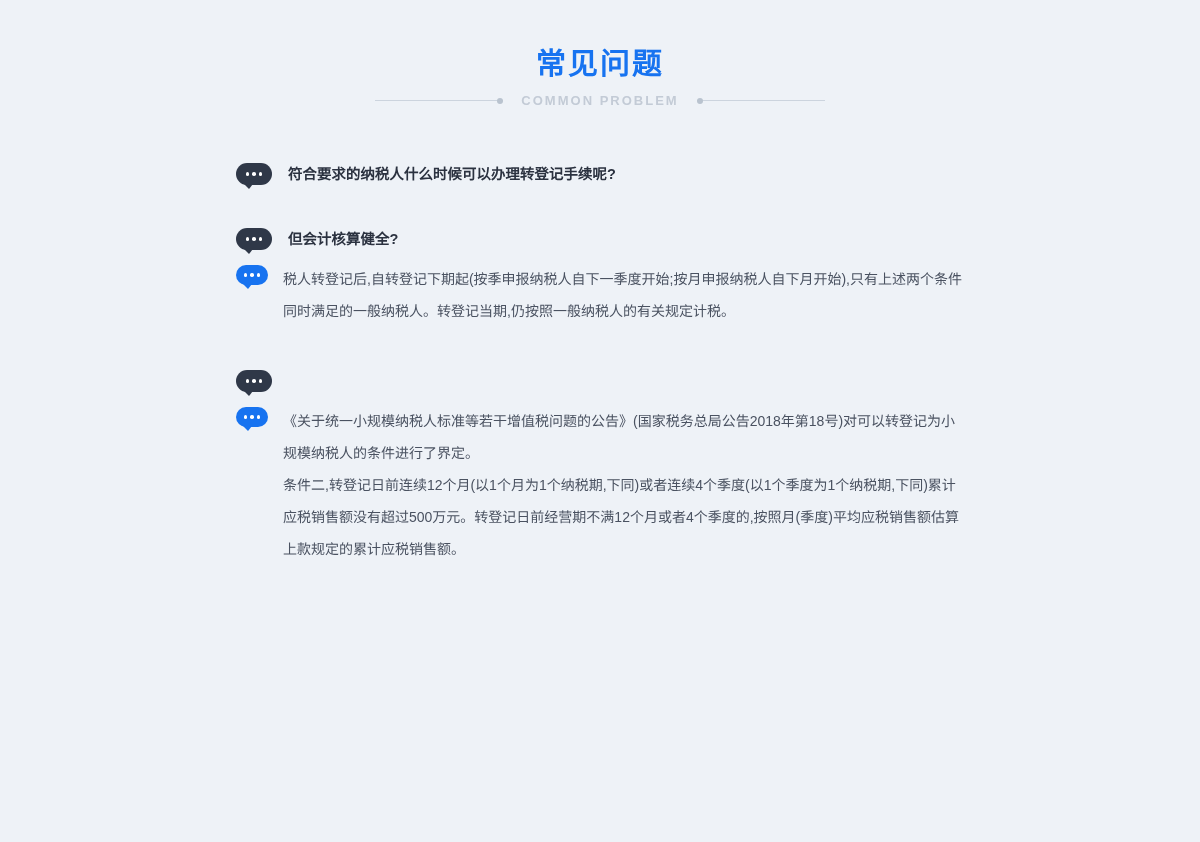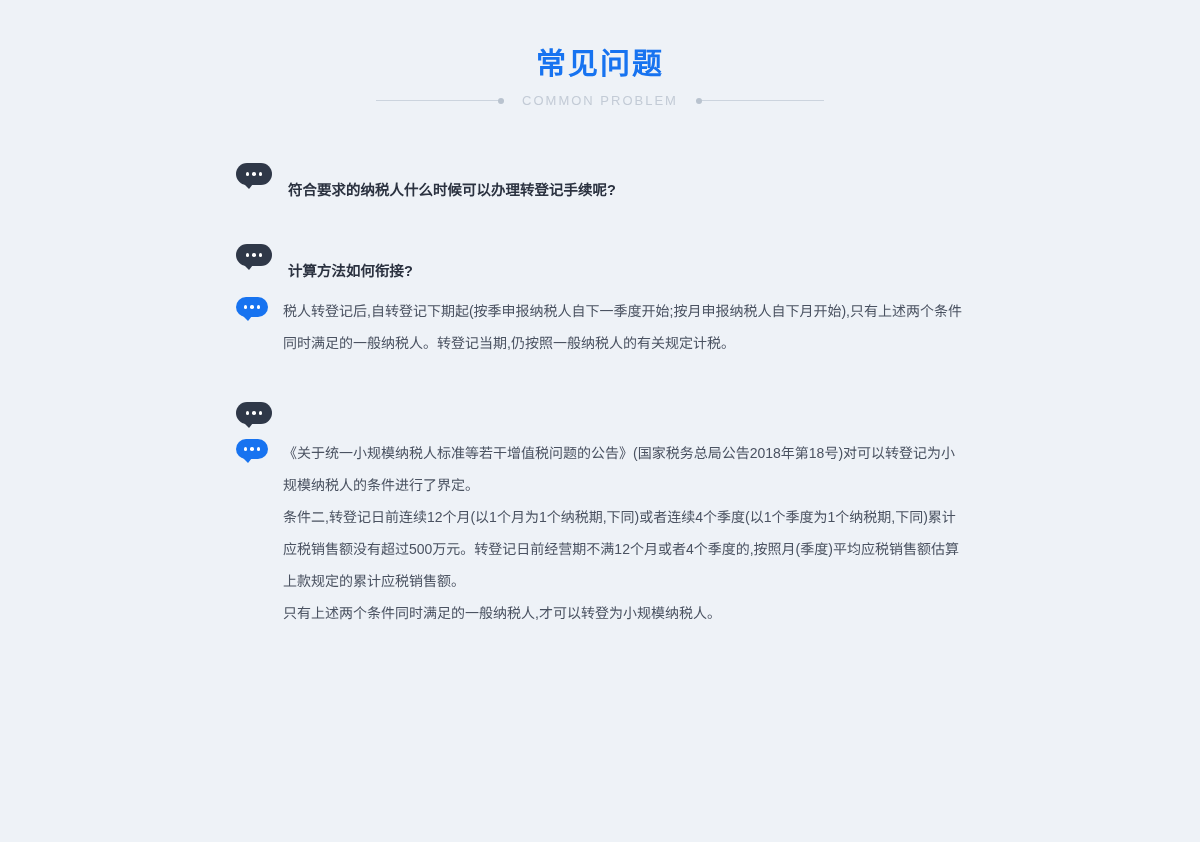--- a/index.html
+++ b/index.html
@@ -39,20 +39,21 @@
     align-items: center;
     justify-content: center;
     margin-top: 9px;
   }
   .header-sub {
     font-size: 13px;
     letter-spacing: 2px;
     color: #c3cbd6;
     padding: 0 18px;
     white-space: nowrap;
+    font-weight: bold;
   }
   .sub-line {
     position: relative;
     width: 128px;
     height: 1px;
     background: #ccd4de;
   }
   .sub-line::after {
     content: "";
     position: absolute;
@@ -129,21 +130,20 @@
     background: #ffffff;
   }
 
   .q-text {
     font-size: 14.5px;
     font-weight: bold;
     color: #2b3240;
     line-height: 22px;
     margin-left: 16px;
     padding-top: 1px;
-    margin-top: 16px;
   }
 
   .a-row {
     display: flex;
     align-items: flex-start;
     margin-top: 13px;
   }
   .a-text {
     margin-left: 15px;
     font-size: 14px;
@@ -184,21 +184,21 @@
 
     <div class="faq-item" style="margin-top:42px;">
       <div class="q-row">
         <span class="q-bubble">
           <span class="dots">
               <i></i>
               <i></i>
               <i></i>
             </span>
         </span>
-        <span class="q-text">计算方法如何衔接?</span>
+        <span class="q-text">但会计核算健全?</span>
       </div>
       <div class="a-row">
         <span class="a-bubble">
           <span class="dots">
               <i></i>
               <i></i>
               <i></i>
             </span>
         </span>
         <div class="a-text">
@@ -221,19 +221,18 @@
         <span class="a-bubble">
           <span class="dots">
               <i></i>
               <i></i>
               <i></i>
             </span>
         </span>
         <div class="a-text">
           <p>《关于统一小规模纳税人标准等若干增值税问题的公告》(国家税务总局公告2018年第18号)对可以转登记为小规模纳税人的条件进行了界定。</p>
           <p>条件二,转登记日前连续12个月(以1个月为1个纳税期,下同)或者连续4个季度(以1个季度为1个纳税期,下同)累计应税销售额没有超过500万元。转登记日前经营期不满12个月或者4个季度的,按照月(季度)平均应税销售额估算上款规定的累计应税销售额。</p>
-          <p>只有上述两个条件同时满足的一般纳税人,才可以转登为小规模纳税人。</p>
         </div>
       </div>
     </div>
 
   </div>
 </div>
 
 </body></html>

